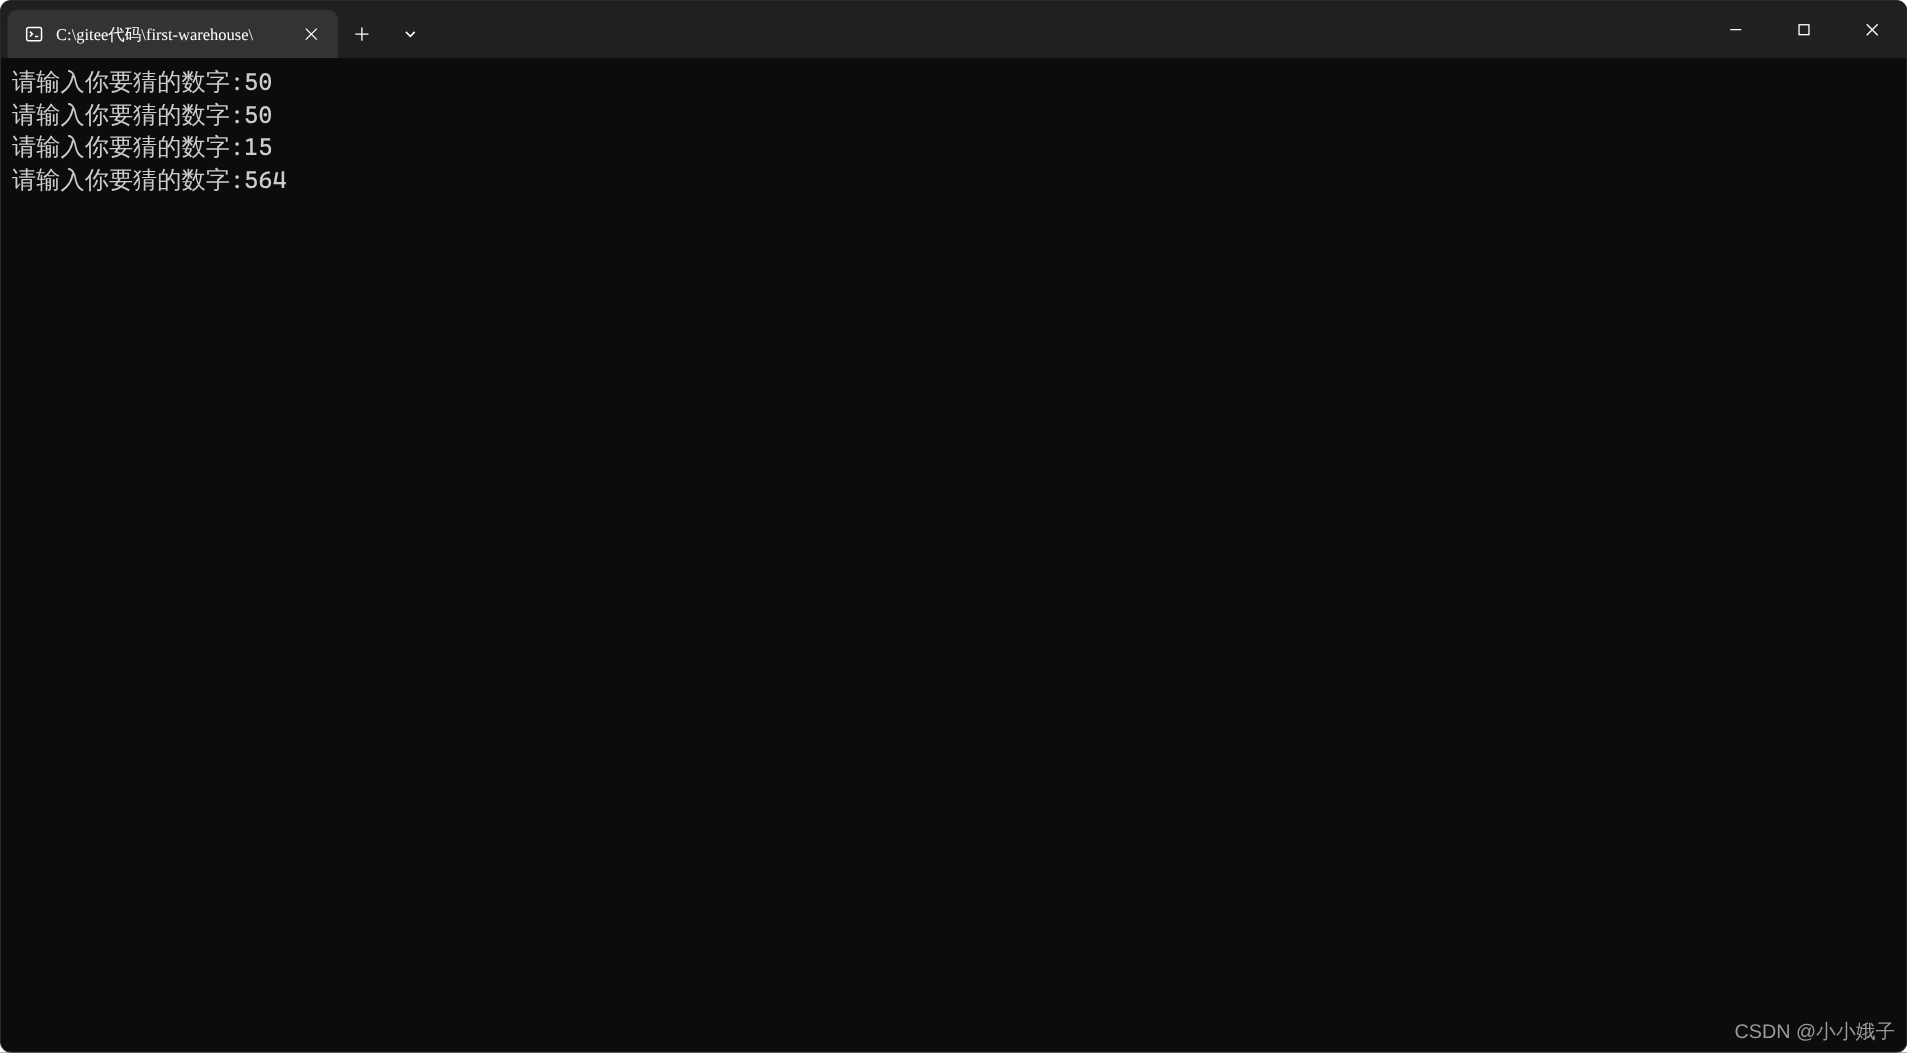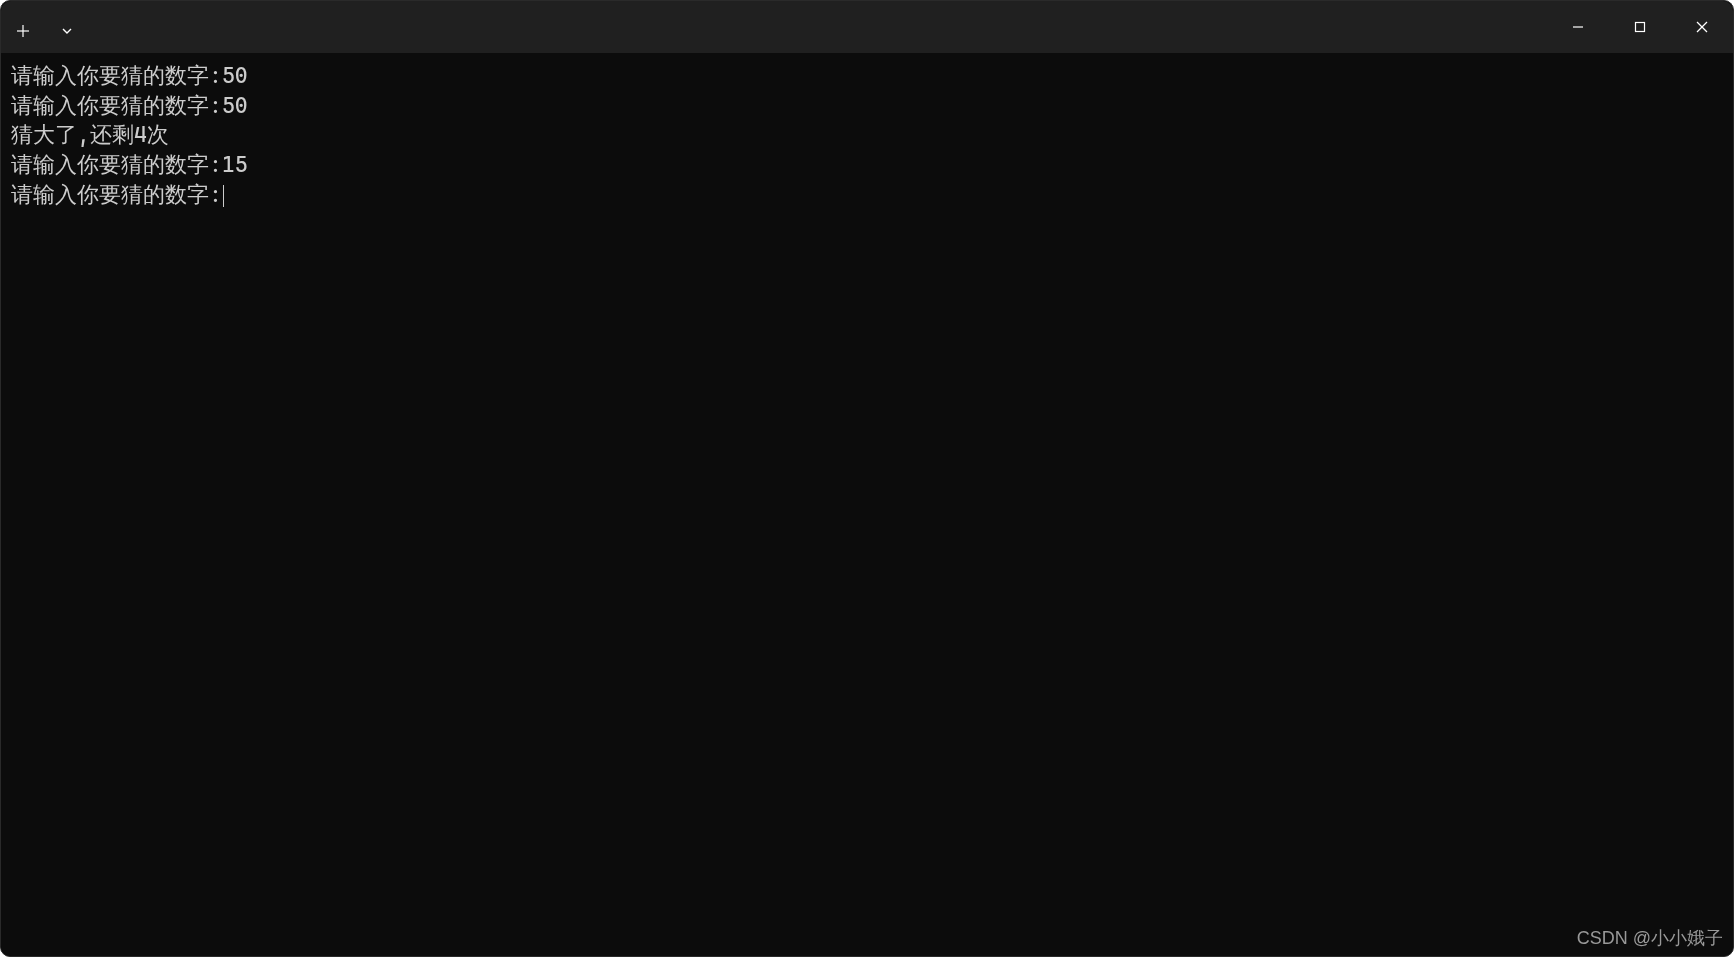--- a/index.html
+++ b/index.html
@@ -162,20 +162,36 @@
       color: #999999;
       font-size: 18px;
       font-family: "Microsoft YaHei", sans-serif;
     }
   </style>
 </head>
 <body>
 
 <div class="window">
   <div class="titlebar">
+    <div class="tab">
+      <span class="tab-icon">
+        <svg viewBox="0 0 24 24" fill="none" stroke="#ffffff" stroke-width="1.8">
+          <rect x="3" y="4" width="18" height="16" rx="2" ry="2"></rect>
+          <path d="M7 9l3 3-3 3"></path>
+          <line x1="13" y1="15" x2="17" y2="15"></line>
+        </svg>
+      </span>
+      <span class="tab-title">C:\gitee代码\first-warehouse\</span>
+      <span class="tab-close">
+        <svg width="12" height="12" viewBox="0 0 12 12">
+          <line x1="1" y1="1" x2="11" y2="11" stroke="#ffffff" stroke-width="1.2"></line>
+          <line x1="11" y1="1" x2="1" y2="11" stroke="#ffffff" stroke-width="1.2"></line>
+        </svg>
+      </span>
+    </div>
     <div class="new-tab">
       <svg width="14" height="14" viewBox="0 0 14 14">
         <line x1="7" y1="1" x2="7" y2="13" stroke="#ffffff" stroke-width="1.2"></line>
         <line x1="1" y1="7" x2="13" y2="7" stroke="#ffffff" stroke-width="1.2"></line>
       </svg>
     </div>
     <div class="tab-chevron">
       <svg width="12" height="12" viewBox="0 0 12 12">
         <path d="M2 4 L6 8 L10 4" stroke="#ffffff" stroke-width="1.4" fill="none"></path>
       </svg>
@@ -196,18 +212,17 @@
         <svg width="12" height="12" viewBox="0 0 12 12">
           <line x1="1" y1="1" x2="11" y2="11" stroke="#ffffff" stroke-width="1.2"></line>
           <line x1="11" y1="1" x2="1" y2="11" stroke="#ffffff" stroke-width="1.2"></line>
         </svg>
       </div>
     </div>
   </div>
   <div class="terminal-body">
     <div class="terminal-line">请输入你要猜的数字:50</div>
     <div class="terminal-line">请输入你要猜的数字:50</div>
-    <div class="terminal-line">猜大了,还剩4次</div>
     <div class="terminal-line">请输入你要猜的数字:15</div>
-    <div class="terminal-line"><span>请输入你要猜的数字:</span><span class="cursor"></span></div>
+    <div class="terminal-line">请输入你要猜的数字:564</div>
     <div class="watermark">CSDN @小小娥子</div>
   </div>
 </div>
 
 </body></html>

